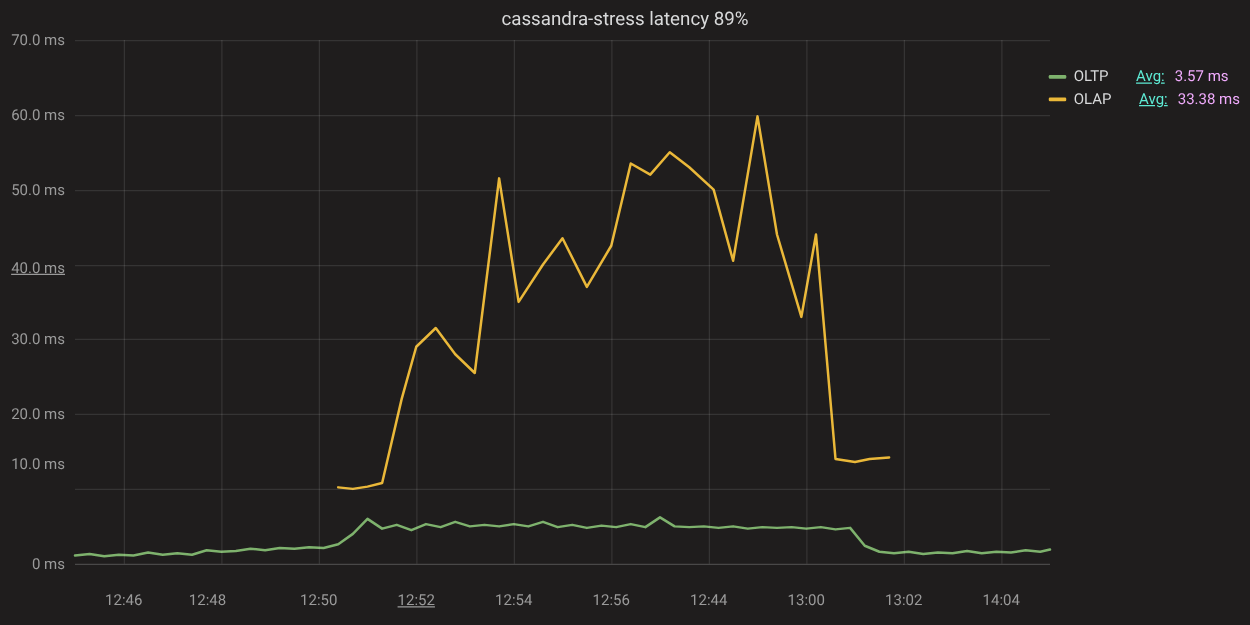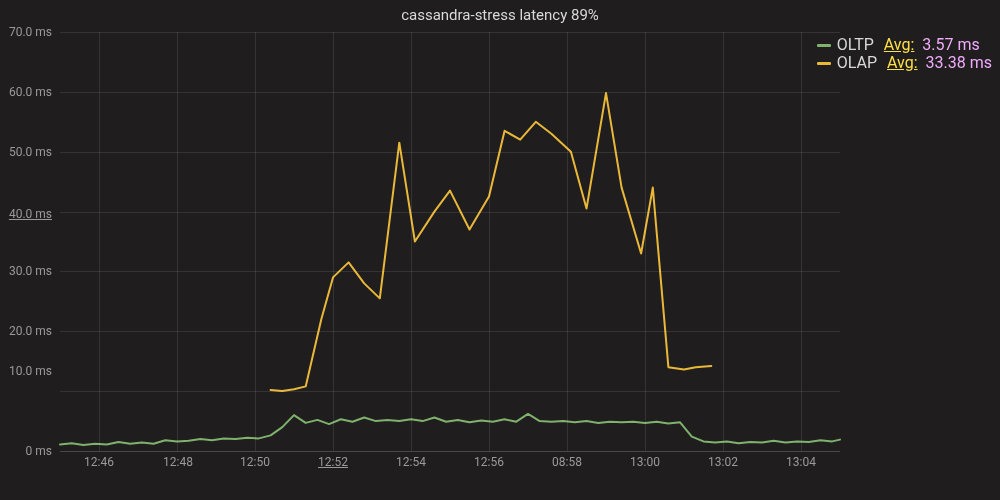--- a/index.html
+++ b/index.html
@@ -44,52 +44,52 @@
     transform: translateY(-50%);
     padding-right: 8px;
     font-size: 12px;
     color: #9a9a9a;
     white-space: nowrap;
   }
   .x-label {
     position: absolute;
     top: 100%;
     transform: translateX(-50%);
-    padding-top: 4px;
+    padding-top: 22px;
     font-size: 12px;
     color: #9a9a9a;
     white-space: nowrap;
   }
   svg.lines {
     position: absolute;
     left: 0; top: 0;
     width: 100%; height: 100%;
     overflow: visible;
   }
   .legend {
     position: absolute;
     right: 8px;
-    top: 36px;
-    font-size: 16px;
+    top: 52px;
+    font-size: 12px;
     color: #d8d9da;
   }
   .legend-row {
     display: flex;
     align-items: center;
     gap: 6px;
     line-height: 18px;
   }
   .legend-swatch {
     display: inline-block;
     width: 14px;
     height: 3px;
     border-radius: 1px;
   }
   .legend-name { color: #d8d9da; }
-  .legend-stat { color: #fde047; margin-left: 4px; text-decoration: underline;}
+  .legend-stat { color: #5eead4; margin-left: 16px; text-decoration: underline;}
   .legend-val  { color: #f0abfc; margin-left: 2px;}
 </style>
 </head>
 <body>
 
 <div class="title">cassandra-stress latency 89%</div>
 
 <div class="chart-wrap">
   <div class="plot" id="plot">
     <svg class="lines" id="lines" preserveAspectRatio="none" viewBox="0 0 780 419">
@@ -108,37 +108,37 @@
       <div class="y-label" style="top: 182px; text-decoration: underline;">40.0 ms</div>
       <div class="grid-h" style="top: 119.714px;"></div>
       <div class="y-label" style="top: 119.714px;">50.0 ms</div>
       <div class="grid-h" style="top: 59.8571px;"></div>
       <div class="y-label" style="top: 59.8571px; text-align: right;">60.0 ms</div>
       <div class="grid-h" style="top: 0px;"></div>
       <div class="y-label" style="top: 0px;">70.0 ms</div>
       <div class="grid-v" style="left: 39px;"></div>
       <div class="x-label" style="left: 39px;">12:46</div>
       <div class="grid-v" style="left: 117px;"></div>
-      <div class="x-label" style="left: 118px; text-align: center;">12:48</div>
+      <div class="x-label" style="left: 106px; text-align: center;">12:48</div>
       <div class="grid-v" style="left: 195px;"></div>
       <div class="x-label" style="left: 195px;">12:50</div>
       <div class="grid-v" style="left: 273px;"></div>
       <div class="x-label" style="left: 273px; text-decoration: underline;">12:52</div>
       <div class="grid-v" style="left: 351px;"></div>
       <div class="x-label" style="left: 351px;">12:54</div>
       <div class="grid-v" style="left: 429px;"></div>
       <div class="x-label" style="left: 429px;">12:56</div>
       <div class="grid-v" style="left: 507px;"></div>
-      <div class="x-label" style="left: 507px;">08:58</div>
+      <div class="x-label" style="left: 507px;">12:44</div>
       <div class="grid-v" style="left: 585px;"></div>
       <div class="x-label" style="left: 585px;">13:00</div>
       <div class="grid-v" style="left: 663px;"></div>
       <div class="x-label" style="left: 663px;">13:02</div>
       <div class="grid-v" style="left: 741px;"></div>
-      <div class="x-label" style="left: 741px;">13:04</div>
+      <div class="x-label" style="left: 741px;">14:04</div>
     </div>
 </div>
 
 <div class="legend">
   <div class="legend-row">
     <span class="legend-swatch" style="background:#7eb26d"></span>
     <span class="legend-name">OLTP</span>
     <span class="legend-stat">Avg:</span>
     <span class="legend-val">3.57 ms</span>
   </div>

